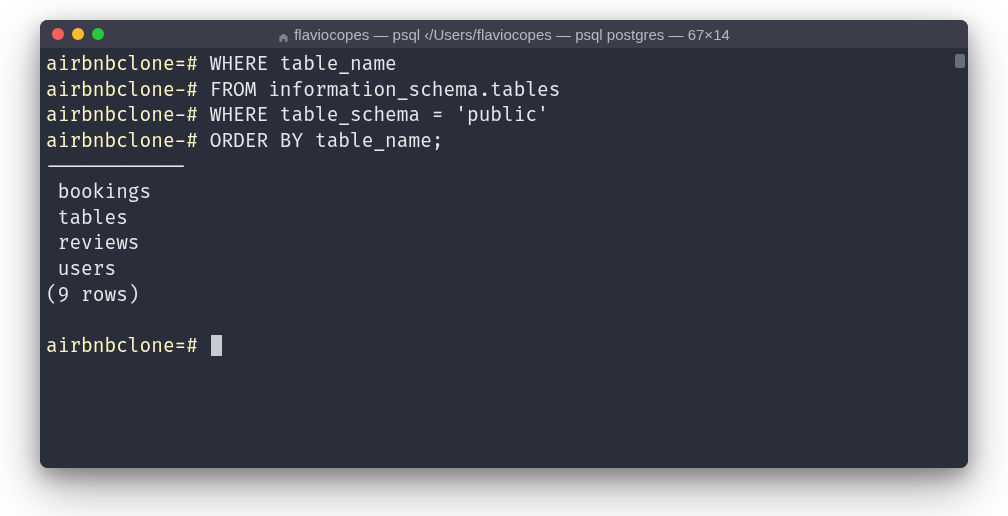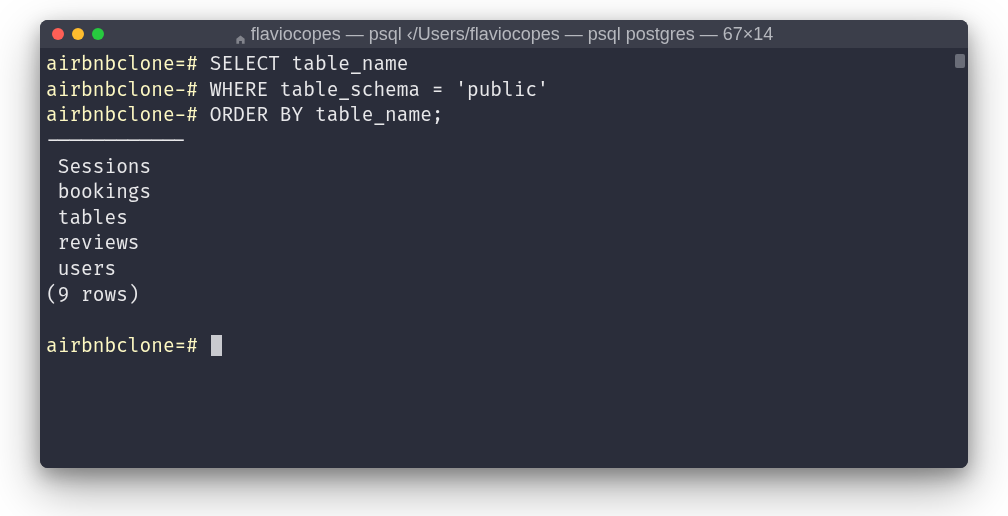--- a/index.html
+++ b/index.html
@@ -49,21 +49,21 @@
     .tl-close { background: #ff5f56; }
     .tl-min { background: #ffbd2e; }
     .tl-max { background: #27c93f; }
     
     .title {
       position: absolute;
       left: 0;
       right: 0;
       text-align: center;
       color: #b6b8be;
-      font-size: 18px;
+      font-size: 15px;
       font-weight: 400;
       display: flex;
       align-items: center;
       justify-content: center;
       gap: 5px;
       pointer-events: none;
     }
     
     .home-icon {
       width: 11px;
@@ -125,25 +125,25 @@
       <span class="home-icon">
         <svg viewBox="0 0 16 16" fill="#a0a2a8">
           <path d="M8 2 L14 7 L14 14 L10 14 L10 10 L6 10 L6 14 L2 14 L2 7 Z"></path>
         </svg>
       </span>
       <span>flaviocopes — psql ‹/Users/flaviocopes — psql postgres — 67×14</span>
     </div>
   </div>
   <div class="terminal-body">
     <div class="scrollbar"></div>
-    <div class="line"><span class="prompt">airbnbclone=#</span> <span>SELECT table_name</span></div>
+    <div class="line"><span class="prompt">airbnbclone=#</span> <span>WHERE table_name</span></div>
+    <div class="line"><span class="prompt">airbnbclone-#</span> <span>FROM information_schema.tables</span></div>
     <div class="line"><span class="prompt">airbnbclone-#</span> <span>WHERE table_schema = 'public'</span></div>
     <div class="line"><span class="prompt">airbnbclone-#</span> <span>ORDER BY table_name;</span></div>
     <div class="line">------------</div>
-    <div class="line"> Sessions</div>
     <div class="line"> bookings</div>
     <div class="line"> tables</div>
     <div class="line"> reviews</div>
     <div class="line"> users</div>
     <div class="line">(9 rows)</div>
     <div class="line"> </div>
     <div class="line"><span class="prompt">airbnbclone=#</span> <span class="cursor"></span></div>
   </div>
 </div>
 

